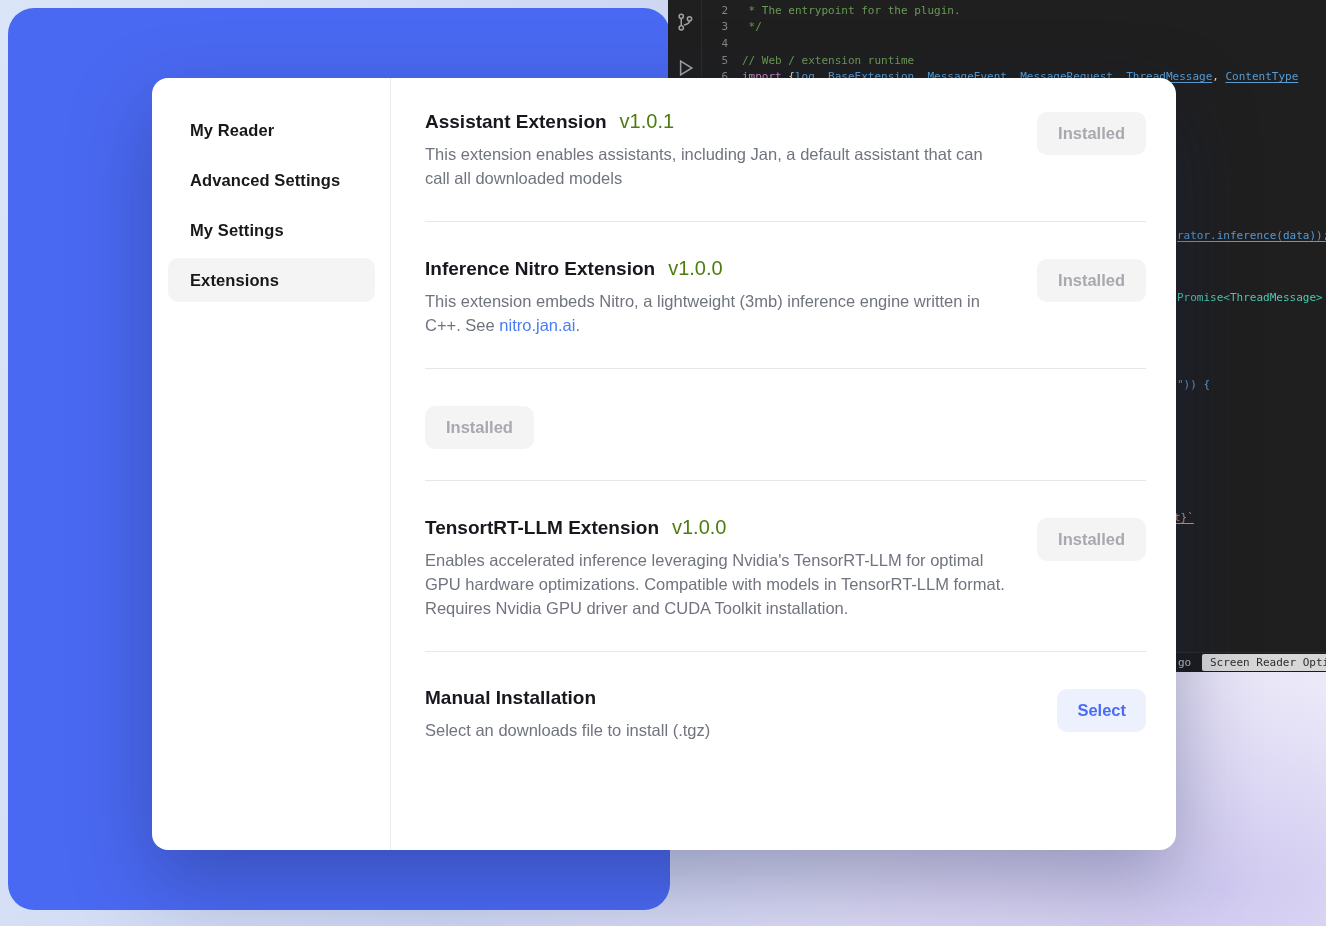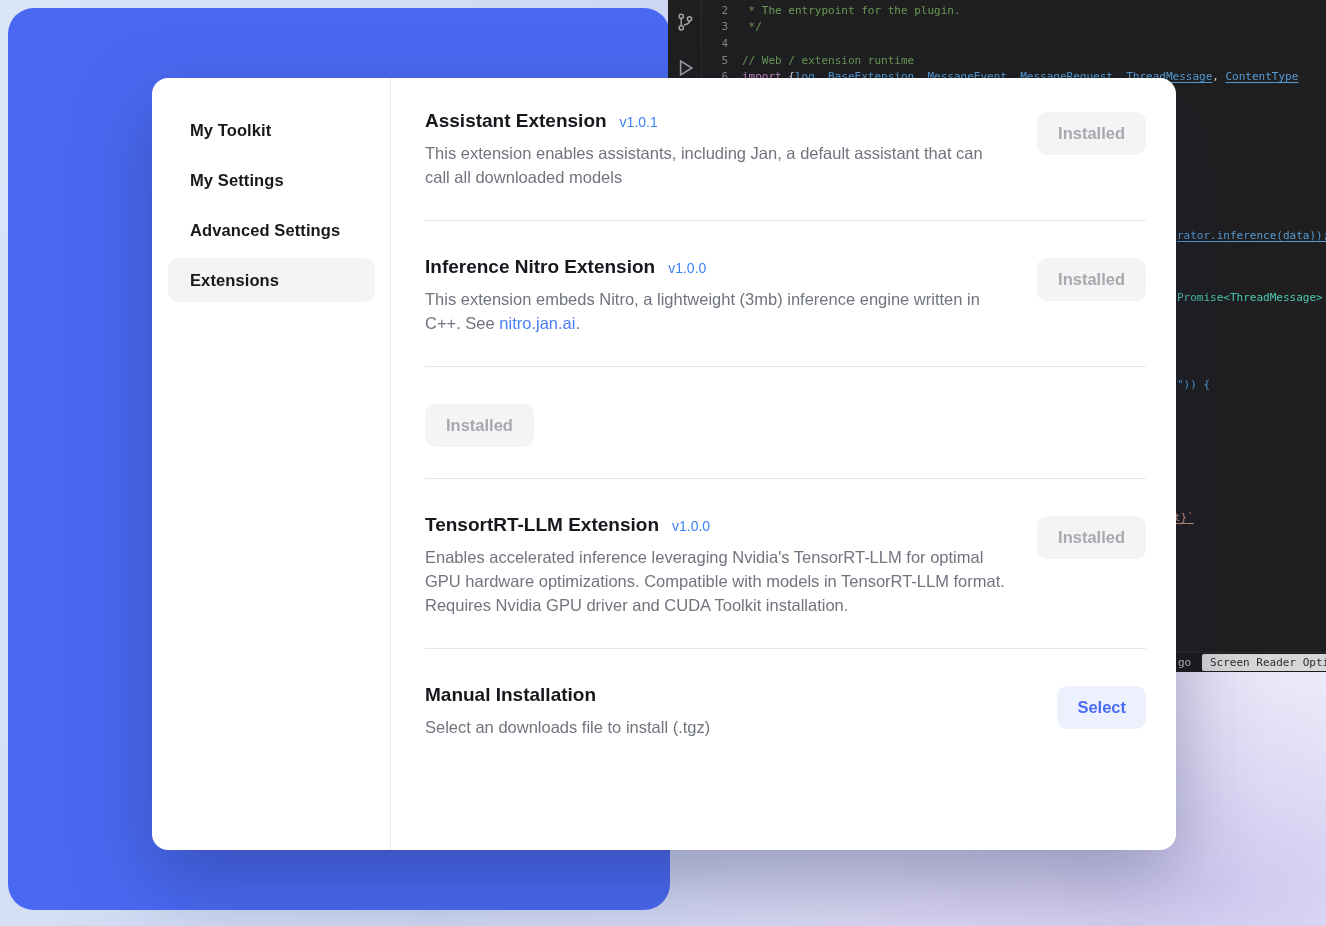--- a/index.html
+++ b/index.html
@@ -76,21 +76,21 @@
     margin-bottom: 6px; border-radius: 10px; cursor: pointer;
     font-size: 16.5px; font-weight: 700; color: #18181b; letter-spacing: .1px;
   }
   .side-item.active { background: #f4f4f5; }
 
   .content { flex: 1; padding: 32px 30px 0 34px; }
   .ext-row { display: flex; justify-content: space-between; align-items: flex-start; gap: 8px; }
   .ext-text { width: 582px; }
   .ext-head { display: flex; align-items: baseline; gap: 13px; margin-bottom: 9px; }
   .ext-name { font-size: 19px; font-weight: 700; color: #16181d; }
-  .ext-version { font-size: 14px; font-weight: 400; color: #3b82f6; }
+  .ext-version { font-size: 20px; font-weight: 400; color: #4d7c0f; }
   .ext-desc { font-size: 16.5px; line-height: 24px; color: #70747e; }
   .ext-desc a { color: #4a7cf5; text-decoration: none; cursor: pointer; }
 
   .btn {
     border: none; border-radius: 10px; padding: 12px 21px;
     font-family: inherit; font-size: 16.5px; font-weight: 600; cursor: pointer;
     flex: 0 0 auto; margin-top: 2px;
   }
   .btn-installed { background: #f4f4f5; color: #a8a8b0; }
   .btn-select { background: #edf1fd; color: #4a6cf5; font-weight: 700; padding: 12px 20px; }
@@ -151,28 +151,28 @@
     <div class="status-bar">
       <span class="status-lang">go</span>
       <span class="status-badge">Screen Reader Optimized</span>
     </div>
   </div>
 
   <div class="modal">
 
     <aside class="sidebar">
       <div class="side-item">
-        <span>My Toolkit</span>
+        <span>My Reader</span>
+      </div>
+      <div class="side-item">
+        <span>Advanced Settings</span>
       </div>
       <div class="side-item">
         <span>My Settings</span>
       </div>
-      <div class="side-item">
-        <span>Advanced Settings</span>
-      </div>
       <div class="side-item active">
         <span>Extensions</span>
       </div>
     </aside>
 
     <main class="content">
 
       <section class="ext-row">
         <div class="ext-text">
           <div class="ext-head">

